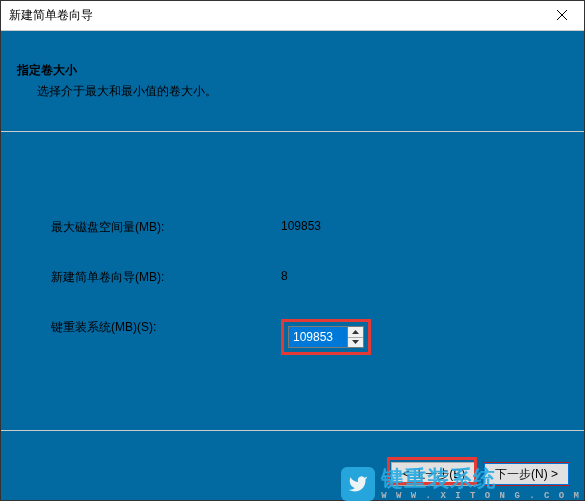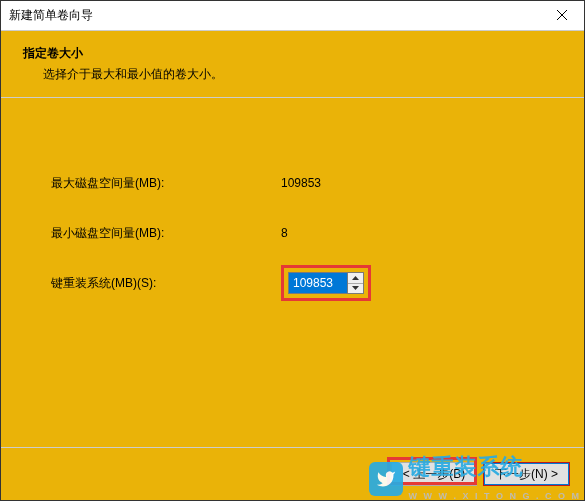--- a/index.html
+++ b/index.html
@@ -10,23 +10,24 @@
     background: #fff;
     width: 585px;
     height: 501px;
     position: relative;
     overflow: hidden;
   }
   .window {
     width: 585px;
     height: 501px;
     border: 1px solid #333;
-    background: #eab308;
+    background: #0369a1;
     display: flex;
     flex-direction: column;
+    gap: 17px;
   }
   .titlebar {
     height: 30px;
     border-bottom: 1px solid #ccc;
     background: #fff;
     display: flex;
     align-items: center;
     justify-content: space-between;
     padding-left: 8px;
   }
@@ -35,21 +36,21 @@
     width: 44px;
     height: 30px;
     display: flex;
     align-items: center;
     justify-content: center;
     cursor: pointer;
   }
   .titlebar .close svg { width: 10px; height: 10px; }
 
   .header {
-    padding: 14px 22px 8px 22px;
+    padding: 14px 22px 8px 16px;
   }
   .header .heading {
     font-size: 12px;
     font-weight: bold;
     color: #000;
     margin-bottom: 4px;
   }
   .header .subheading {
     font-size: 12px;
     color: #000;
@@ -64,21 +65,21 @@
   }
 
   .body {
     flex: 1;
     padding: 70px 50px 10px 50px;
     position: relative;
   }
 
   .row {
     display: flex;
-    align-items: center;
+    align-items: flex-start;
     height: 30px;
     margin-bottom: 20px;
   }
   .row .label {
     width: 230px;
     color: #000;
   }
   .row .value {
     color: #000;
   }
@@ -185,21 +186,22 @@
     font-size: 22px;
     color: #29abe2;
     letter-spacing: 1px;
     line-height: 1;
   }
   .watermark .wm-text-sub {
     font-size: 9px;
     color: #bcbcbc;
     letter-spacing: 2px;
     line-height: 1;
-    margin-top: 14px;
+    margin-top: 2px;
+    font-family: Liberation Mono, monospace;
   }
 </style>
 </head>
 <body>
 
 <div class="window">
 
   <div class="titlebar">
     <div class="title">新建简单卷向导</div>
     <div class="close">
@@ -219,21 +221,21 @@
   <div class="divider"></div>
 
   <div class="body">
 
     <div class="row">
       <div class="label">最大磁盘空间量(MB):</div>
       <div class="value">109853</div>
     </div>
 
     <div class="row">
-      <div class="label">最小磁盘空间量(MB):</div>
+      <div class="label">新建简单卷向导(MB):</div>
       <div class="value">8</div>
     </div>
 
     <div class="row">
       <div class="label">键重装系统(MB)(S):</div>
       <div class="spinner-wrap">
         <div class="spinner">
           <input type="text" value="109853" style="">
           <div class="arrows">
             <div class="arrow">

